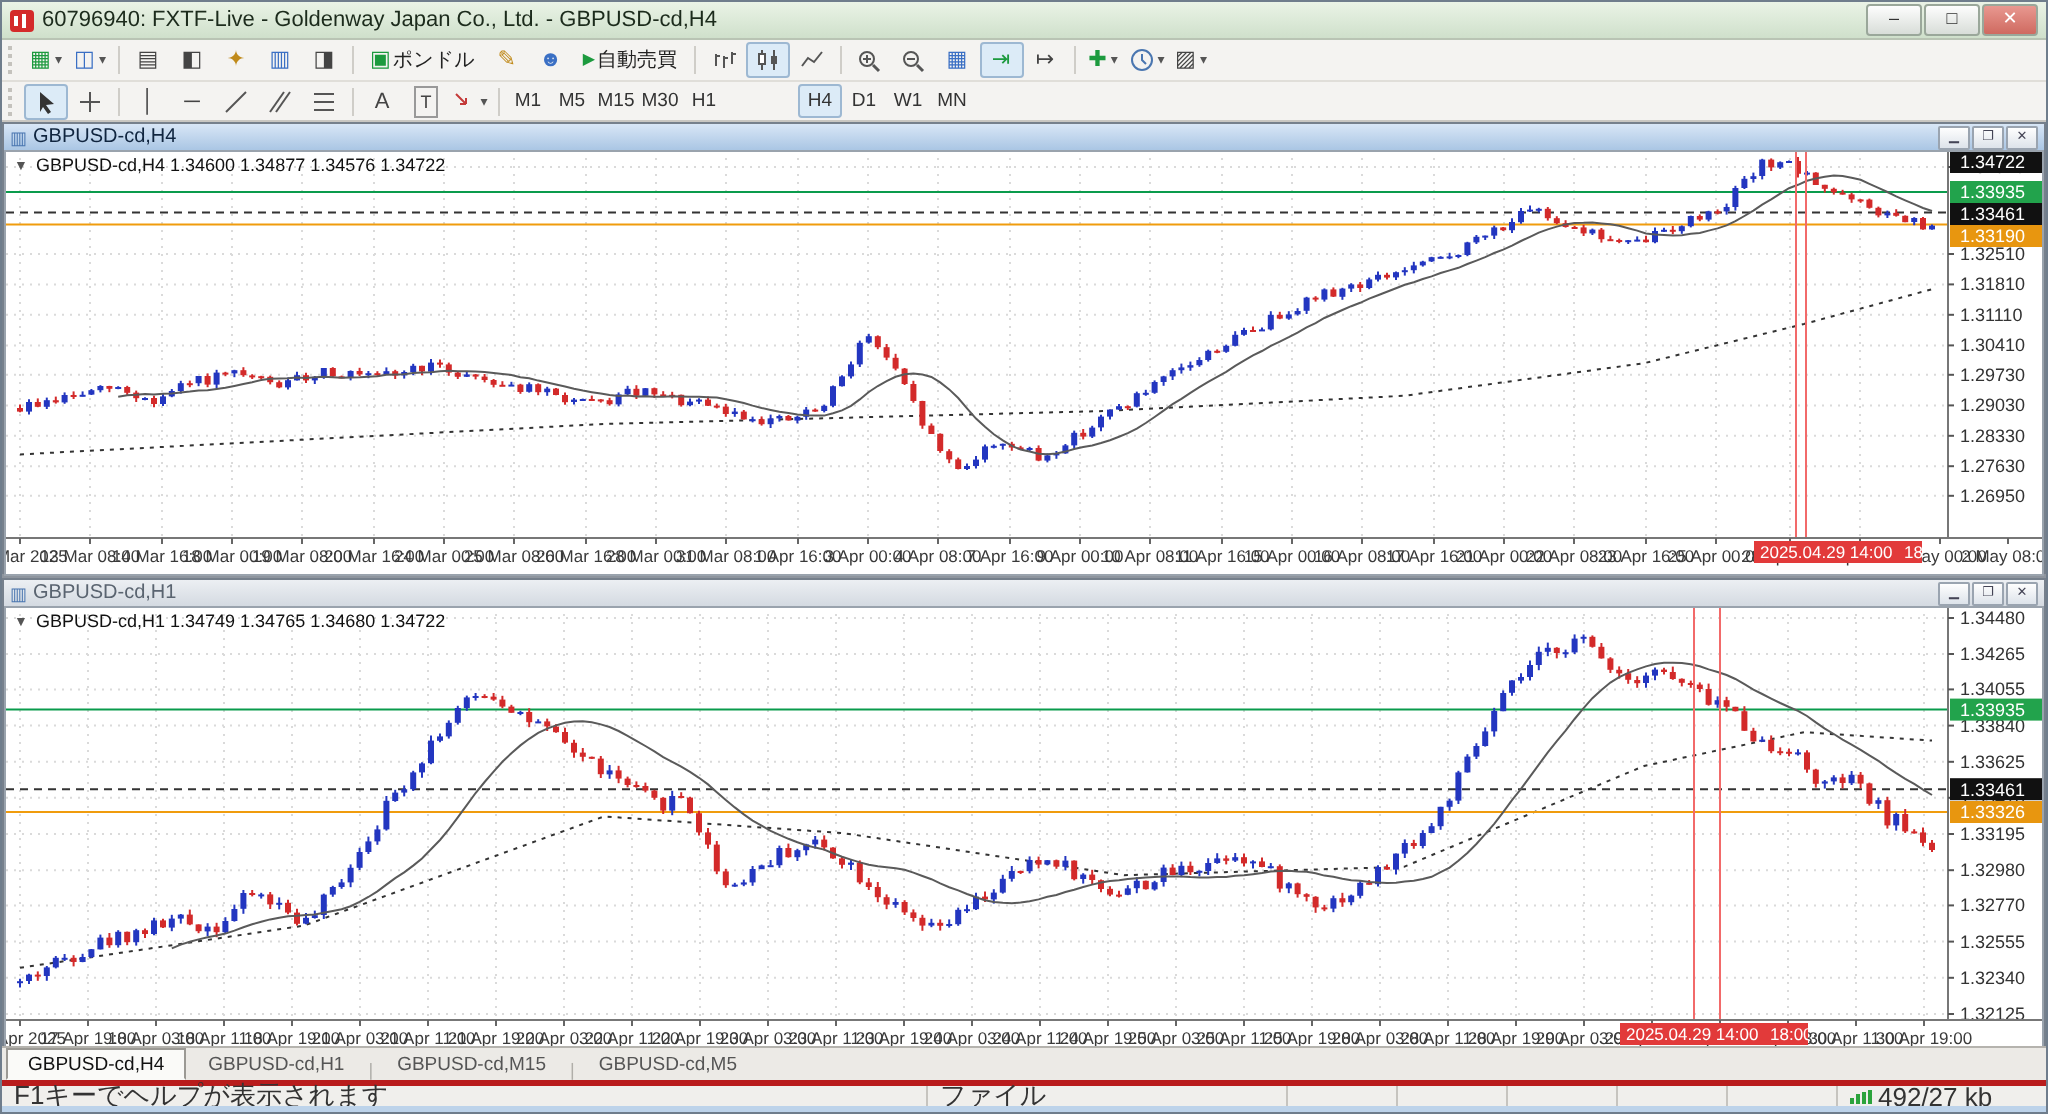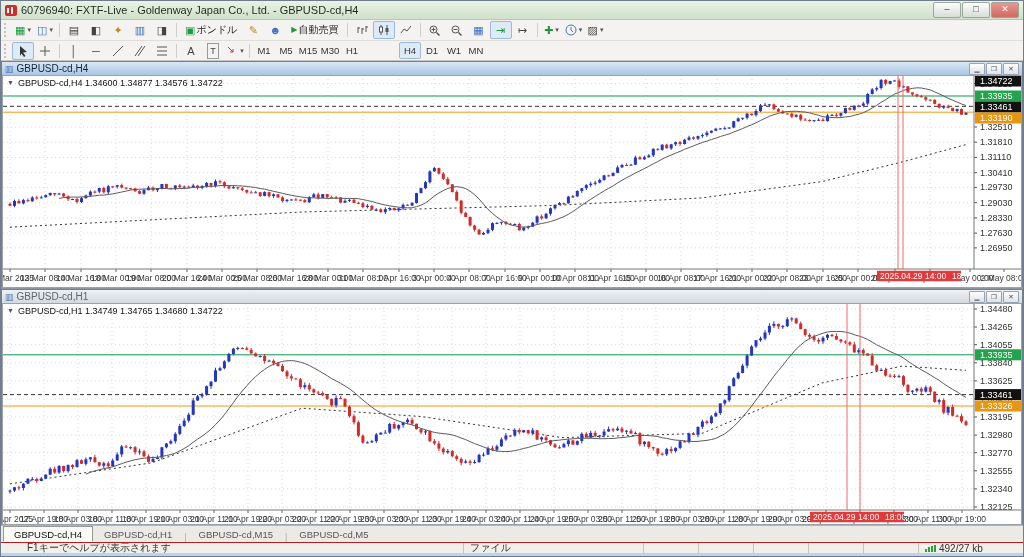--- a/index.html
+++ b/index.html
@@ -40,21 +40,21 @@
   .chart-ticon{font-size:9px;color:#4a76b0;}
   .cwb{width:14px;height:10px;border:1px solid #9aa4b0;background:linear-gradient(#fefefe,#dde3ea);font-size:6.5px;line-height:9px;text-align:center;color:#445;border-radius:1px;}
   .chart-wbtns{margin-left:auto;display:flex;gap:1px;}
   svg.chart{display:block;}
   
   #tabbar{height:16px;background:#eceae6;display:flex;align-items:flex-end;padding-left:2px;border-top:1px solid #b5b3ae;flex:0 0 auto;}
   .tab{height:14px;display:flex;align-items:center;padding:0 10px;font-size:9.5px;color:#555;border:1px solid transparent;}
   .tab.active{background:#fafaf8;border:1px solid #9b9994;border-bottom:1px solid #fafaf8;color:#111;}
   .tabsep{color:#b0aea9;font-size:9px;padding:0 1px;}
   
-  #statusbar{height:10px;background:#f0efec;border-top:1px solid #b91c1c;display:flex;align-items:center;font-size:10px;color:#333;flex:0 0 auto;padding-left:20px;}
+  #statusbar{height:10px;background:#f0efec;border-top:3px solid #b91c1c;display:flex;align-items:center;font-size:13px;color:#333;flex:0 0 auto;}
   .st-cell{border-left:1px solid #c6c4bf;height:100%;display:flex;align-items:center;padding:0 6px;box-sizing:border-box;}
   #st-help{flex:1 1 auto;border-left:none;}
   #st-profile{width:180px;}
   .st-blank{width:55px;}
   #st-conn{width:105px;gap:3px;}
   .sig{display:flex;align-items:flex-end;gap:1px;height:7px;}
   .sig i{width:2px;background:#2ba33c;display:block;}
   #bottom-strip{height:3px;background:#bdd3ea;flex:0 0 auto;}
   .mini{display:block;}
 </style>

